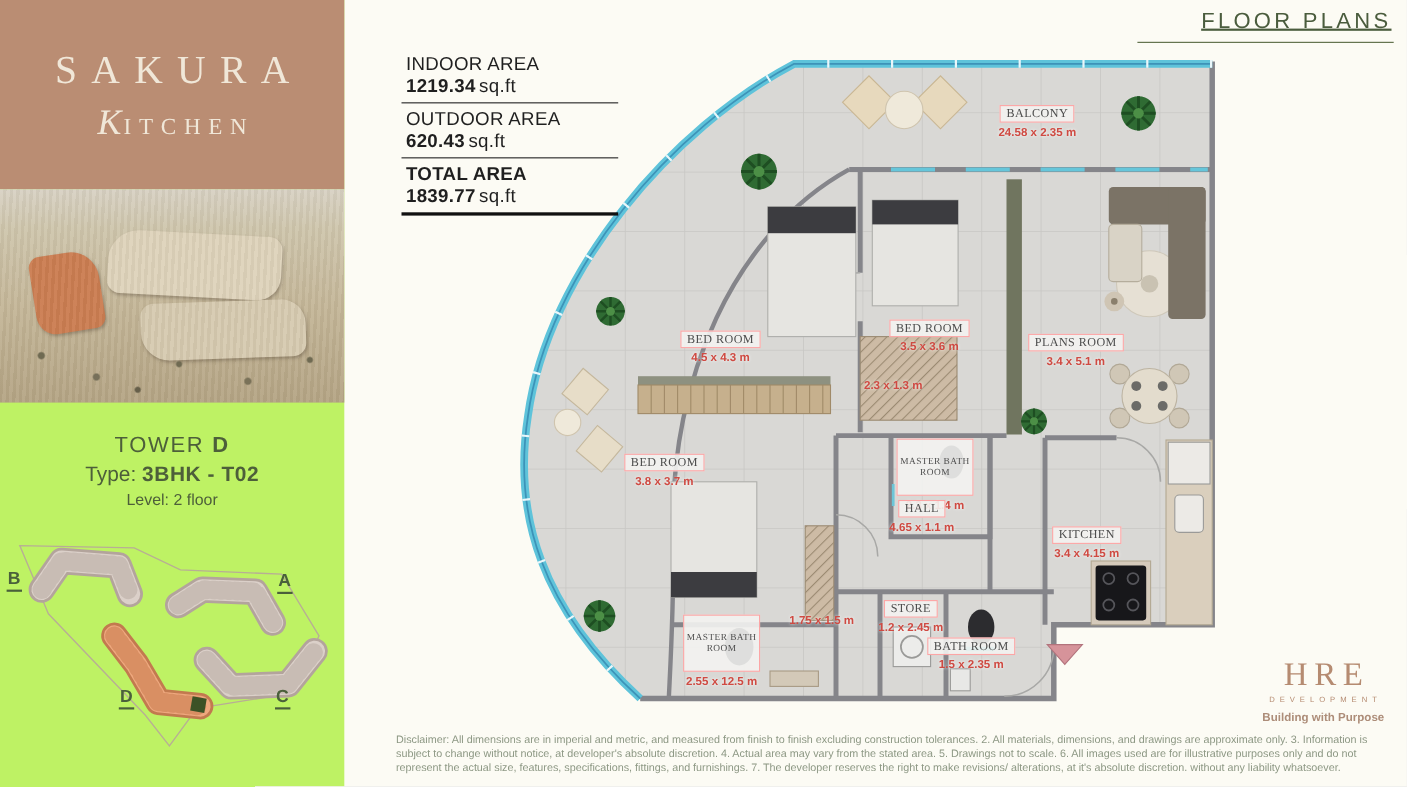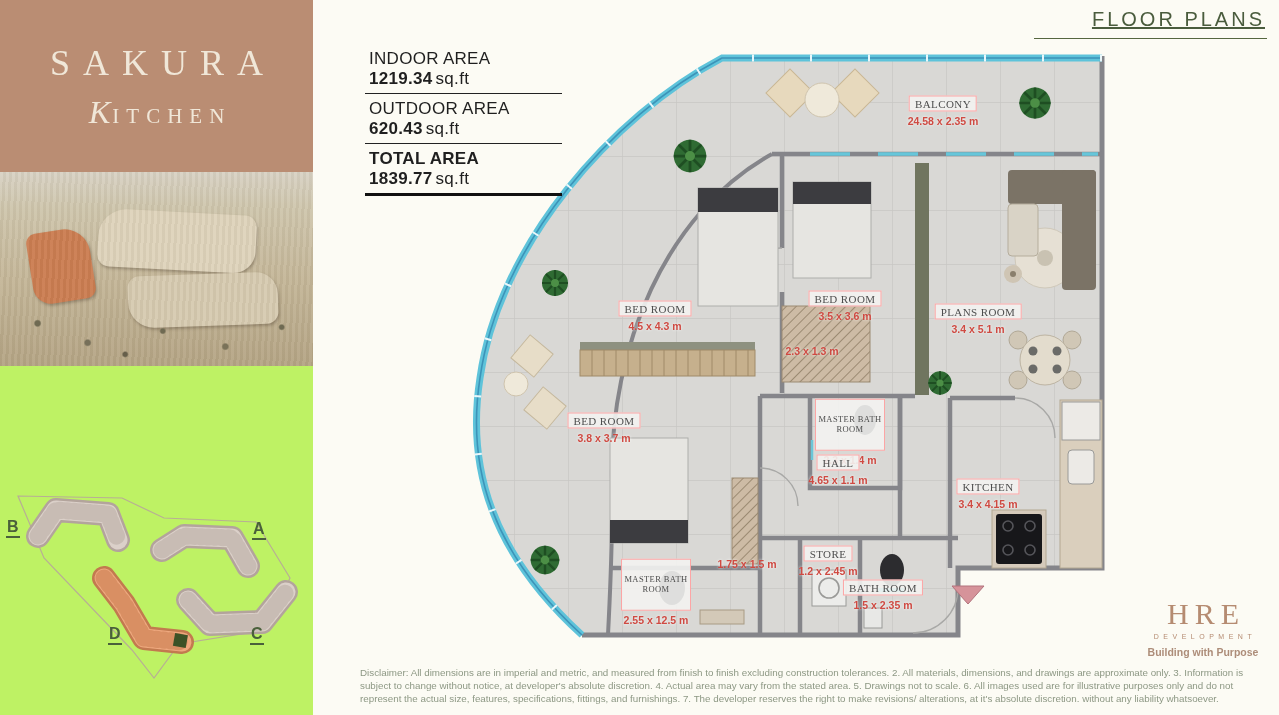--- a/index.html
+++ b/index.html
@@ -90,20 +90,34 @@
       <div class="brand-name">SAKURA</div>
       <div class="brand-sub">KITCHEN</div>
     </div>
 
     <div class="photo">
       <div class="bldg bldg-orange"></div>
       <div class="bldg bldg-w1"></div>
       <div class="bldg bldg-w2"></div>
     </div>
 
+    <div class="unit-info">
+      <div class="ui-line1">
+        <span>TOWER</span>
+        <b>D</b>
+      </div>
+      <div class="ui-line2">
+        <span>Type:</span>
+        <b>3BHK - T02</b>
+      </div>
+      <div class="ui-line3">
+        <span>Level:</span>
+        <span>2 floor</span>
+      </div>
+    </div>
 
     <div class="site-plan">
       <svg width="306" height="226" viewBox="0 0 306 226">
         <path d="M14,18 L118,20 L160,40 L252,44 L286,100 L262,152 L175,166 L150,200 L128,172 L40,80 Z" fill="none" stroke="#b8ae95" stroke-width="1.2"></path>
 
         <g stroke-linecap="round" stroke-linejoin="round" fill="none">
           <path d="M34,58 L52,32 L104,36 L114,62" stroke="#b3a49c" stroke-width="24"></path>
           <path d="M34,58 L52,32 L104,36 L114,62" stroke="#dbd0c9" stroke-width="19"></path>
           <path d="M34,58 L52,32 L104,36 L114,62" stroke="#c8bcb4" stroke-width="17" stroke-dasharray="2.5 4.5"></path>
         </g>

